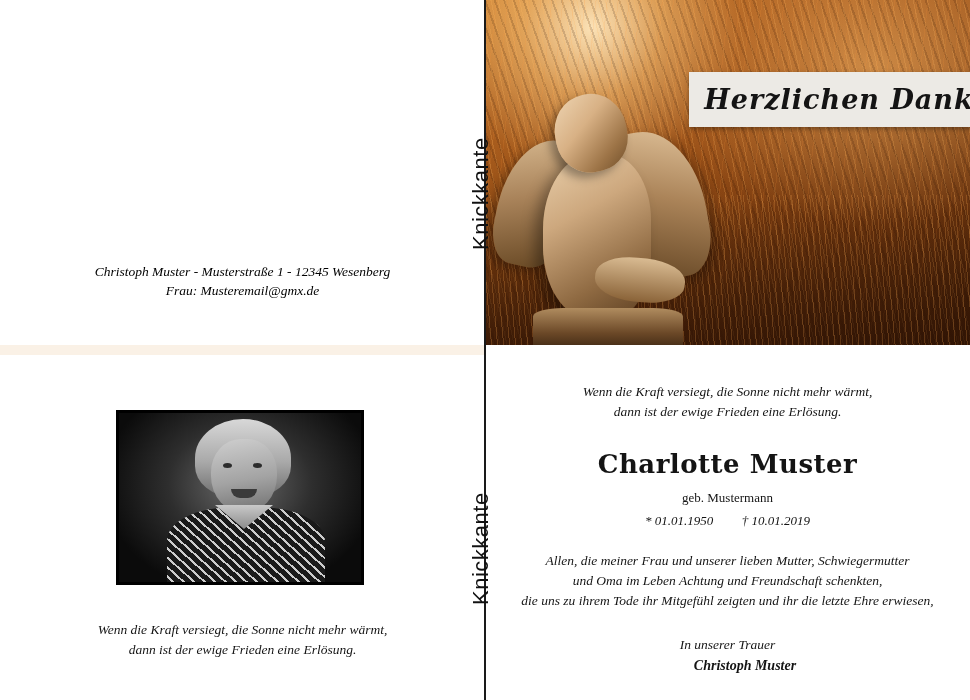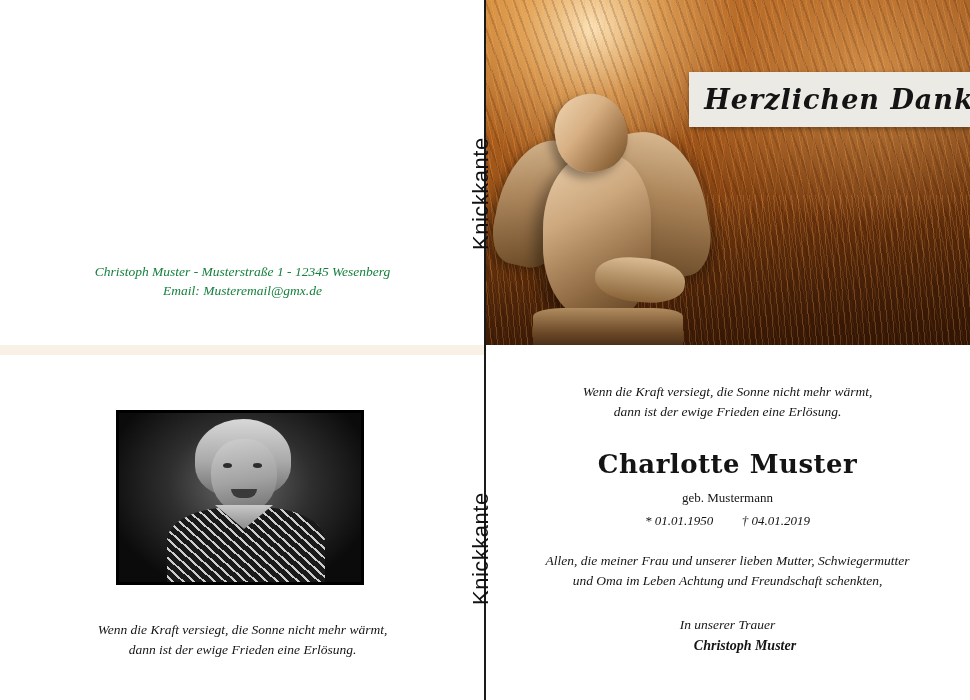--- a/index.html
+++ b/index.html
@@ -191,21 +191,21 @@
   
   .address-block {
     position: absolute;
     left: 0;
     top: 262px;
     width: 485px;
     text-align: center;
     font-style: italic;
     font-size: 13.5px;
     line-height: 19px;
-    color: #15803d;
+    color: #000000;
   }
 
   
   .portrait-frame {
     position: absolute;
     left: 116px;
     top: 55px;
     width: 248px;
     height: 175px;
     background: #000000;
@@ -332,21 +332,21 @@
   }
 </style>
 </head>
 <body>
 
 <div class="page">
 
   <div class="quadrant" id="top-left">
     <div class="address-block">
       <div>Christoph Muster - Musterstraße 1 - 12345 Wesenberg</div>
-      <div>Email: Musteremail@gmx.de</div>
+      <div>Frau: Musteremail@gmx.de</div>
     </div>
   </div>
 
   <div class="quadrant" id="top-right">
     <div class="angel-photo">
       <div class="angel-bg"></div>
       <div class="grass"></div>
       <div class="grass-bottom"></div>
       <div class="cherub">
         <div class="wing-l"></div>
@@ -387,25 +387,26 @@
     <div class="memorial">
       <div class="mem-verse">
         <div>Wenn die Kraft versiegt, die Sonne nicht mehr wärmt,</div>
         <div>dann ist der ewige Frieden eine Erlösung.</div>
       </div>
       <div class="mem-name">Charlotte Muster</div>
       <div class="mem-maiden">geb. Mustermann</div>
       <div class="mem-dates">
         <span>* 01.01.1950</span>
         <span class="sep"></span>
-        <span>† 04.01.2019</span>
+        <span>† 10.01.2019</span>
       </div>
       <div class="mem-body">
         <div>Allen, die meiner Frau und unserer lieben Mutter, Schwiegermutter</div>
         <div>und Oma im Leben Achtung und Freundschaft schenkten,</div>
+        <div>die uns zu ihrem Tode ihr Mitgefühl zeigten und ihr die letzte Ehre erwiesen,</div>
       </div>
       <div class="mem-trauer">
         <div>In unserer Trauer</div>
         <div class="mem-signature">Christoph Muster</div>
       </div>
 
     </div>
   </div>
 
   <div class="fold-line"></div>

